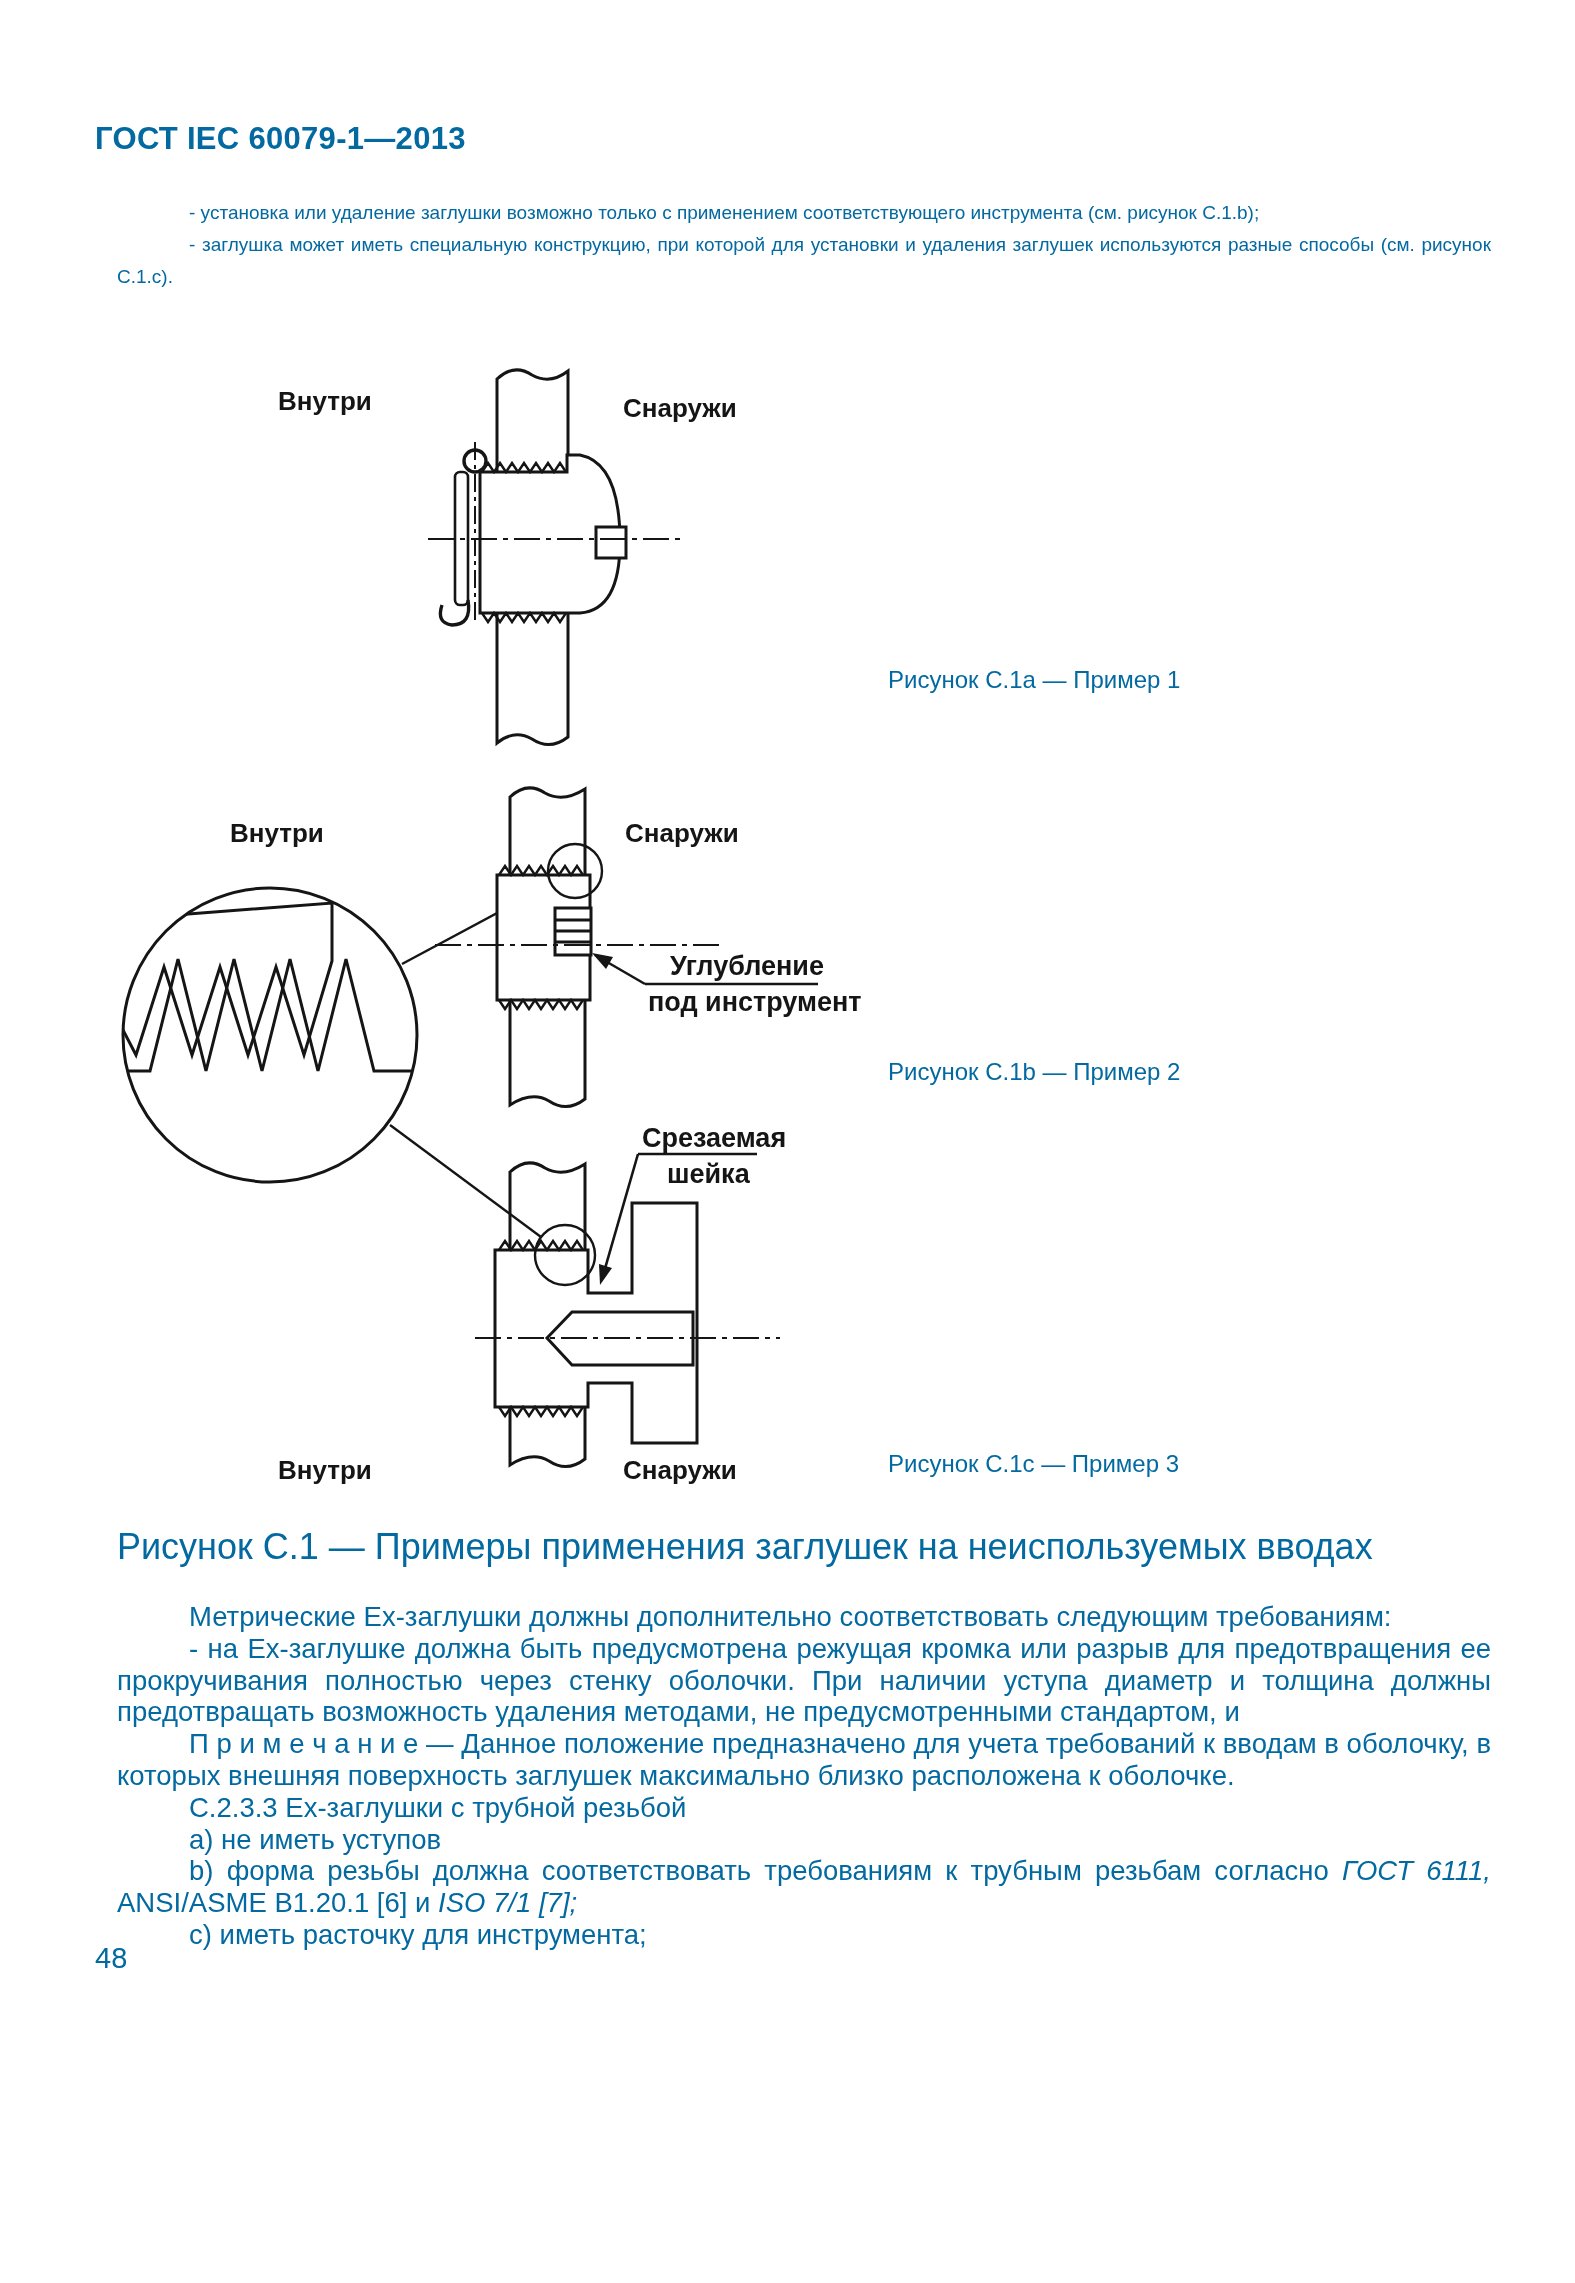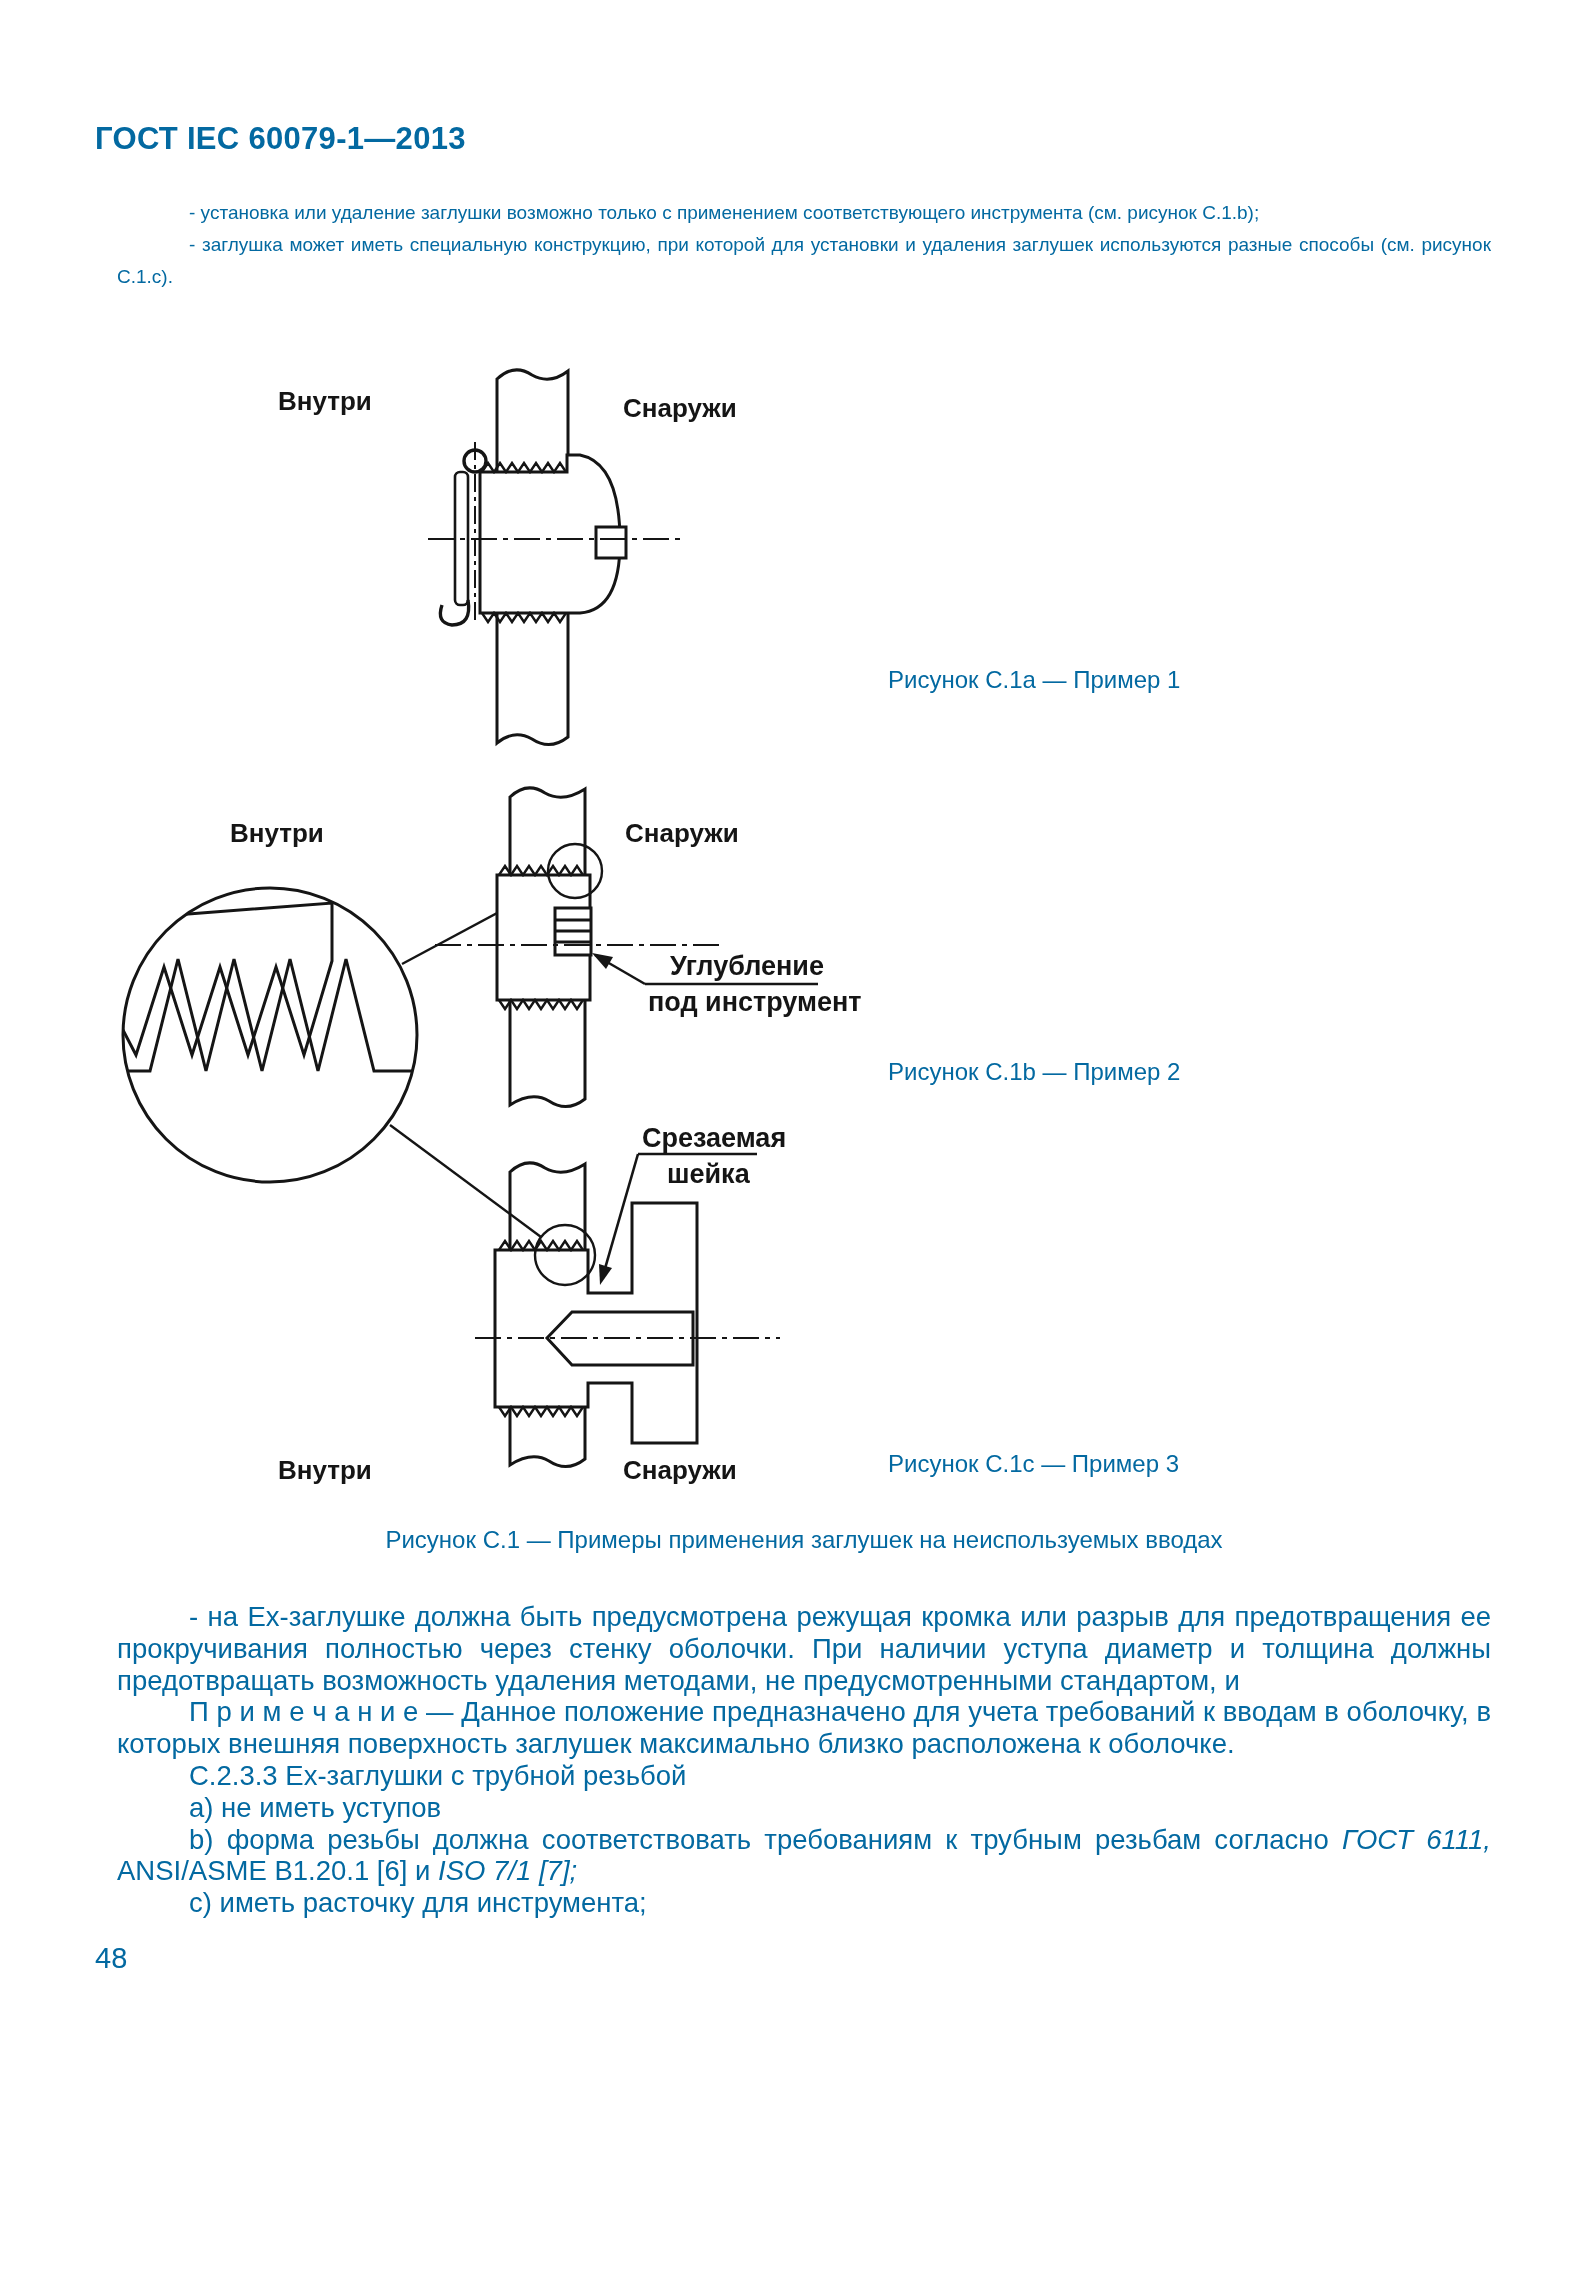--- a/index.html
+++ b/index.html
@@ -16,21 +16,21 @@
     font-size:19px; line-height:32px; text-align:justify;
   }
   .para { margin:0; text-indent:72px; }
   .figsvg { position:absolute; left:80px; top:355px; }
   .figcap { position:absolute; font-size:24px; white-space:nowrap; }
   .cap-a { left:888px; top:666px; }
   .cap-b { left:888px; top:1058px; }
   .cap-c { left:888px; top:1450px; }
   .maincap {
     position:absolute; left:117px; top:1526px; width:1374px;
-    font-size:24px; text-align:center;
+    font-size:36px; 
   }
   .bodytext {
     position:absolute; left:117px; top:1601px; width:1374px;
     font-size:27.5px; line-height:31.8px; text-align:justify;
   }
   .pagenum { position:absolute; left:95px; top:1942px; font-size:29px; }
   .fig-label { font:bold 26px "Liberation Sans", sans-serif; fill:#151515; }
   .callout-label { font:bold 27px "Liberation Sans", sans-serif; fill:#151515; }
   svg .ln { stroke:#151515; fill:none; }
 </style>
@@ -142,20 +142,21 @@
       <text class="fig-label" x="543" y="1124">Снаружи</text>
     </g>
   </svg>
 
   <div class="figcap cap-a">Рисунок С.1а — Пример 1</div>
   <div class="figcap cap-b">Рисунок С.1b — Пример 2</div>
   <div class="figcap cap-c">Рисунок С.1с — Пример 3</div>
   <div class="maincap">Рисунок С.1 — Примеры применения заглушек на неиспользуемых вводах</div>
 
   <div class="bodytext">
+    <p class="para">Метрические Ex-заглушки должны дополнительно соответствовать следующим требованиям:</p>
     <p class="para">- на Ex-заглушке должна быть предусмотрена режущая кромка или разрыв для предотвращения ее прокручивания полностью через стенку оболочки. При наличии уступа диаметр и толщина должны предотвращать возможность удаления методами, не предусмотренными стандартом, и</p>
     <p class="para">П р и м е ч а н и е — Данное положение предназначено для учета требований к вводам в оболочку, в которых внешняя поверхность заглушек максимально близко расположена к оболочке.</p>
     <p class="para">С.2.3.3 Ex-заглушки с трубной резьбой</p>
     <p class="para">а) не иметь уступов</p>
     <p class="para"><span>b) форма резьбы должна соответствовать требованиям к трубным резьбам согласно </span><i>ГОСТ 6111,</i><span> ANSI/ASME В1.20.1 [6] и </span><i>ISO 7/1 [7];</i></p>
     <p class="para">с) иметь расточку для инструмента;</p>
   </div>
 
   <div class="pagenum">48</div>
 

